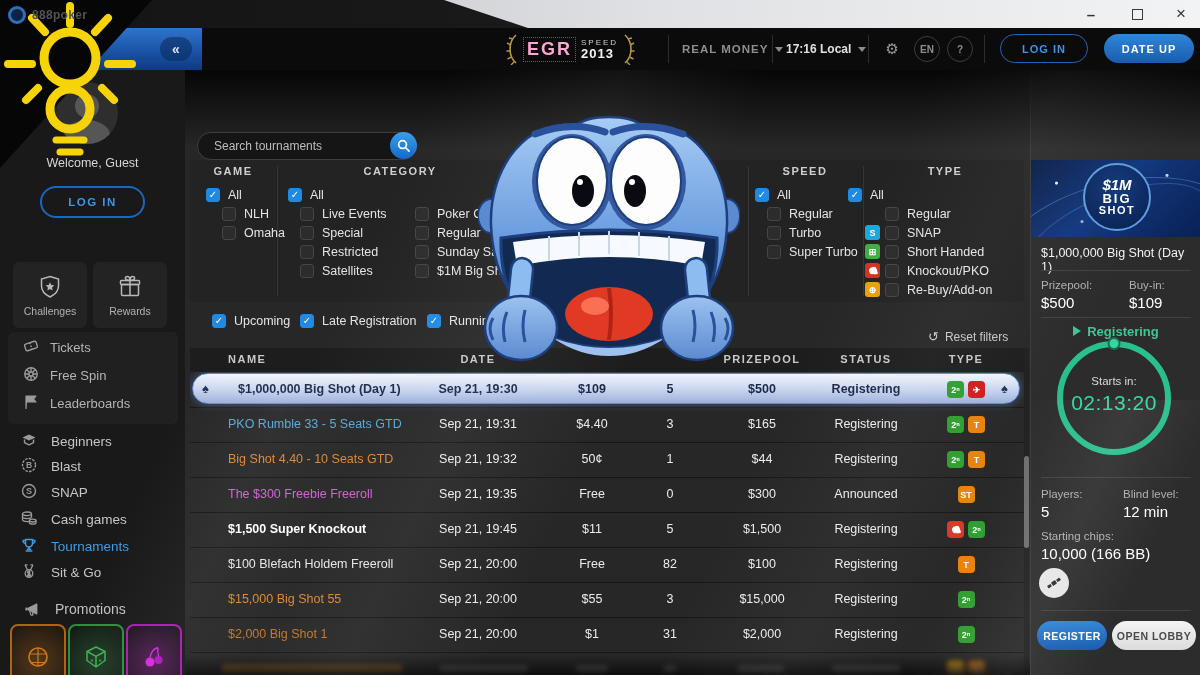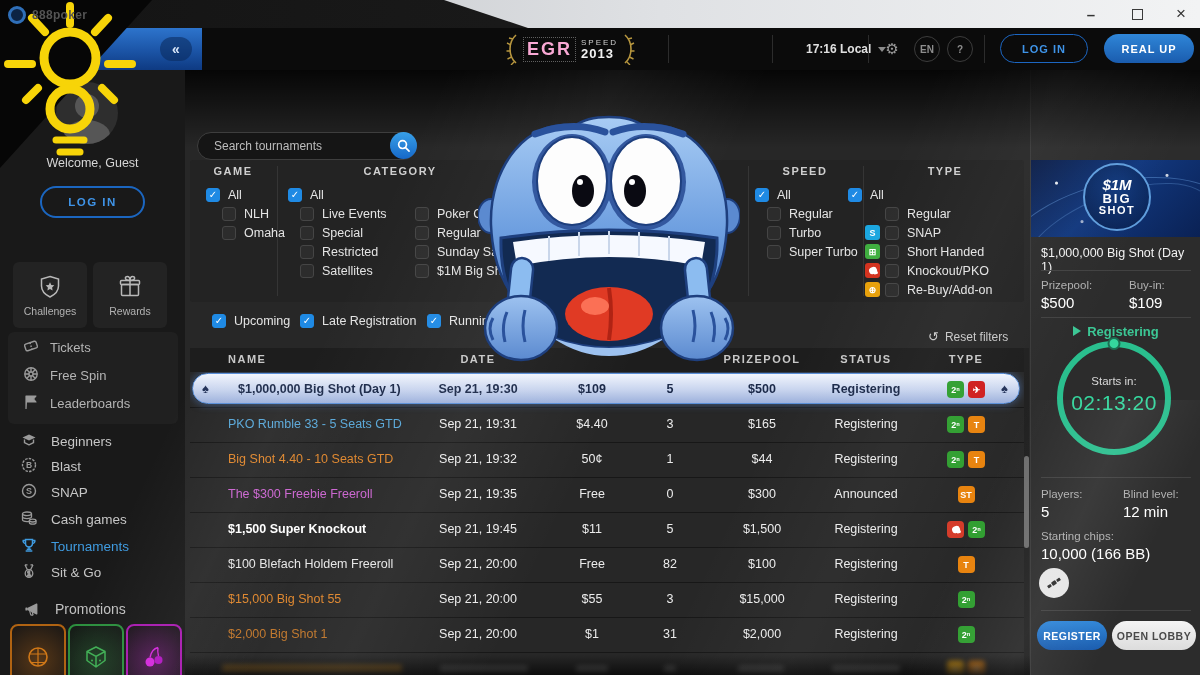--- a/index.html
+++ b/index.html
@@ -32,21 +32,21 @@
   #egr{position:absolute;left:505px;top:3px;height:36px;display:flex;align-items:center;gap:5px;color:#fff;}
   .laurel{width:13px;height:32px;}
   #egr-main{font-size:18px;font-weight:bold;letter-spacing:2px;color:#f9a8d4;border:1px dotted rgba(255,255,255,.35);padding:1px 3px;}
   #egr-side{display:flex;flex-direction:column;line-height:1;}
   #egr-winner{font-size:8px;letter-spacing:2px;color:#cfcfcf;}
   #egr-year{font-size:13px;font-weight:bold;color:#f2f2f2;letter-spacing:1px;}
   .navdiv{position:absolute;top:7px;width:1px;height:28px;background:#2c2c2c;}
   .navdrop{position:absolute;top:0;height:42px;display:flex;align-items:center;gap:7px;}
   .caret{width:0;height:0;border-left:4px solid transparent;border-right:4px solid transparent;border-top:5px solid #8a8a8a;}
   #money{left:682px;color:#8f8f8f;font-size:11.5px;letter-spacing:1px;font-weight:bold;}
-  #timebox{left:806px;color:#e0e0e0;font-size:12px;font-weight:bold;}
+  #timebox{left:786px;color:#e0e0e0;font-size:12px;font-weight:bold;}
   #gear{left:884px;top:13px;width:16px;height:16px;color:#9a9a9a;font-size:15px;line-height:16px;text-align:center;}
   .navcircle{position:absolute;top:8px;width:24px;height:24px;border-radius:50%;border:1.5px solid #3c3c3c;
     color:#8e8e8e;font-size:10px;font-weight:bold;display:flex;align-items:center;justify-content:center;}
   #lang{left:914px;}
   #help{left:947px;}
   #nav-login{position:absolute;left:1000px;top:6px;width:86px;height:27px;border-radius:15px;
     border:1.5px solid #1c66c2;color:#3f94e8;font-size:11px;font-weight:bold;letter-spacing:1px;
     display:flex;align-items:center;justify-content:center;}
   #nav-signup{position:absolute;left:1104px;top:6px;width:90px;height:29px;border-radius:15px;
     background:linear-gradient(180deg,#2f86d8,#1a5cae);color:#fff;font-size:11px;font-weight:bold;letter-spacing:1px;
@@ -210,32 +210,36 @@
       <span id="egr-side">
         <span id="egr-winner">SPEED</span>
         <span id="egr-year">2013</span>
       </span>
       <svg class="laurel" viewBox="0 0 13 32">
         <path d="M2,2 C10,9 10,23 2,30" fill="none" stroke="#b8973f" stroke-width="1.6"></path>
         <path d="M5,6 l4,-1 M7,12 l4,-2 M7.5,18 l4,0 M6.5,24 l4,2 M4,29 l3,3" stroke="#b8973f" stroke-width="1.4"></path>
       </svg>
     </div>
     <div class="navdiv" style="left:668px"></div>
+    <div class="navdrop" id="money">
+      <span>REAL MONEY</span>
+      <span class="caret"></span>
+    </div>
     <div class="navdiv" style="left:772px"></div>
     <div class="navdrop" id="timebox">
       <span>17:16 Local</span>
       <span class="caret"></span>
     </div>
     <div class="navdiv" style="left:868px"></div>
     <div class="abs" id="gear">⚙</div>
     <div class="navcircle" id="lang">EN</div>
     <div class="navcircle" id="help">?</div>
     <div class="navdiv" style="left:984px"></div>
     <div id="nav-login">LOG IN</div>
-    <div id="nav-signup">REAL UP</div>
+    <div id="nav-signup">DATE UP</div>
   </div>
 
   <div id="sidebar">
     <div id="avatar"></div>
     <div id="welcome">Welcome, Guest</div>
     <div id="sb-login">LOG IN</div>
 
     <div class="sb-card" id="card-challenges">
       <svg width="26" height="26" viewBox="0 0 26 26">
         <path d="M13 2.5 21.5 5v7c0 5.5-4 8.8-8.5 11-4.5-2.2-8.5-5.5-8.5-11V5z" fill="none" stroke="#b8b8b8" stroke-width="1.5"></path>

